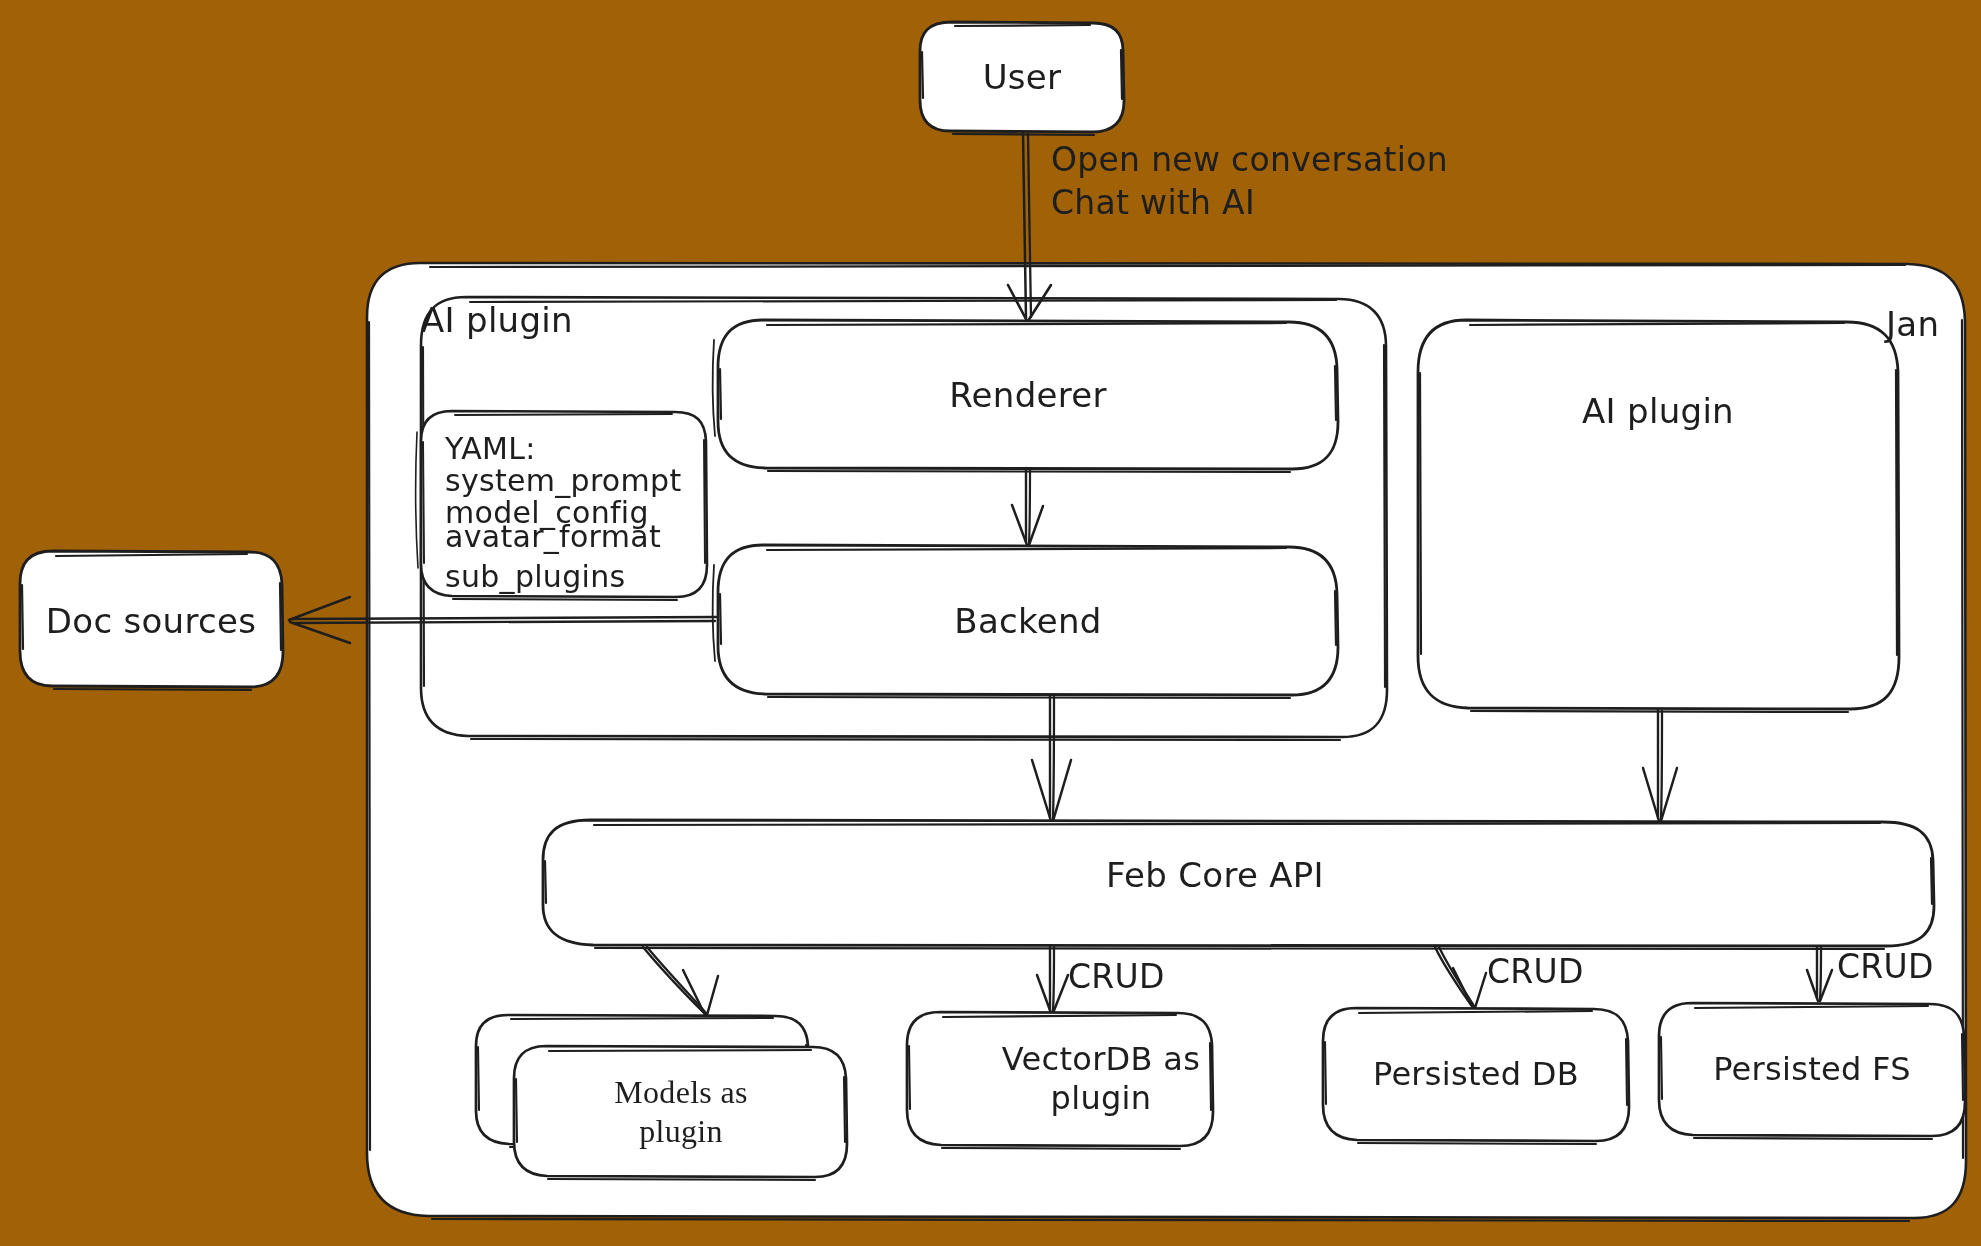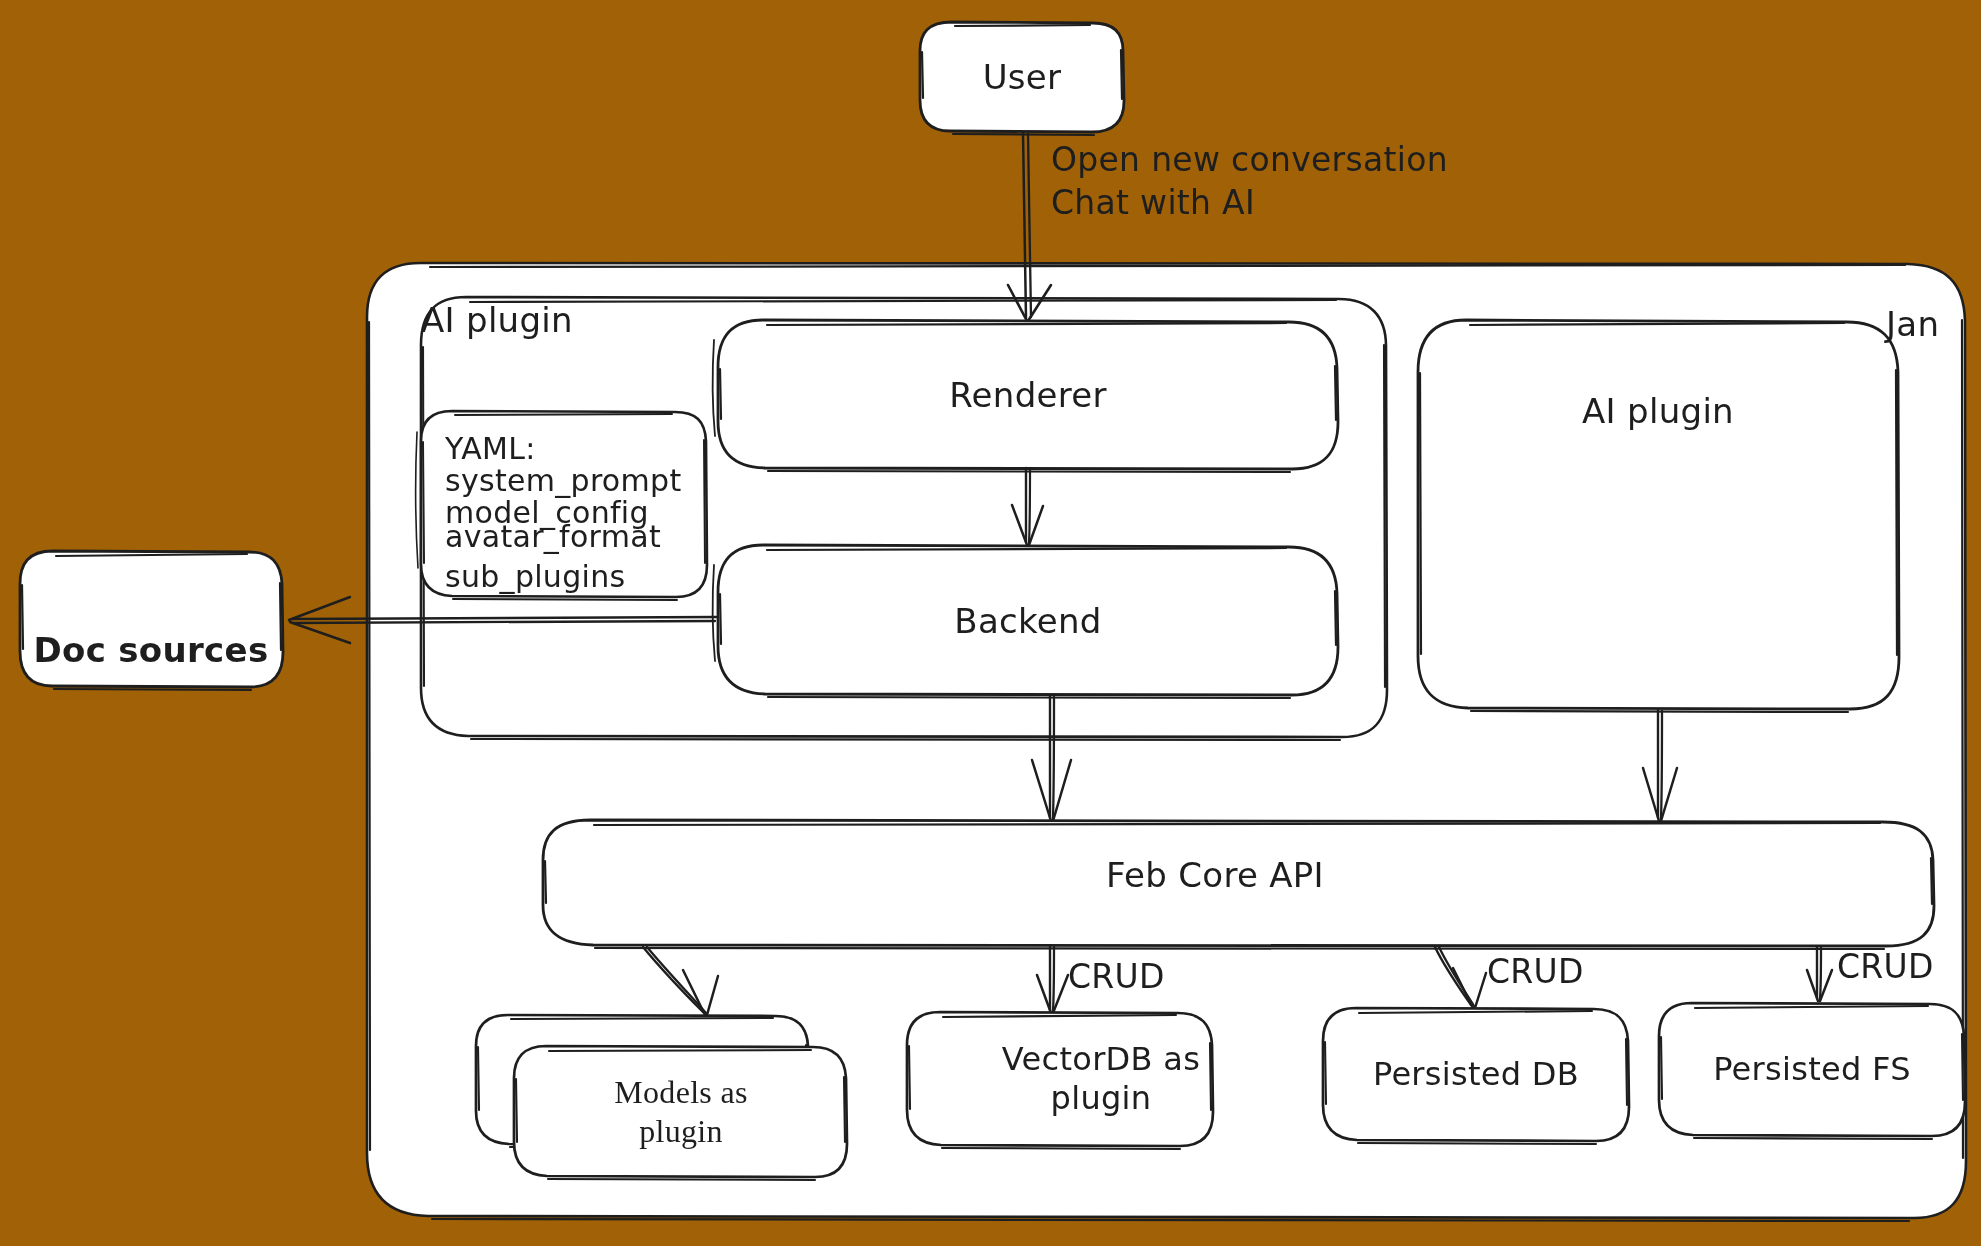--- a/index.html
+++ b/index.html
@@ -397,21 +397,21 @@
   <div class="lbl group-label" style="left:421px; top:300px;">AI plugin</div>
 
   <div class="lbl group-label" style="left:1886px; top:304px;">Jan</div>
 
   <div class="lbl node-label ctr" style="left:1028px; top:375px;">Renderer</div>
 
   <div class="lbl node-label ctr" style="left:1028px; top:601px;text-align:center;">Backend</div>
 
   <div class="lbl node-label ctr" style="left:1658px; top:391px;">AI plugin</div>
 
-  <div class="lbl node-label ctr" style="left:151px; top:630px;font-weight:bold;">Doc sources</div>
+  <div class="lbl node-label ctr" style="left:151px; top:601px;">Doc sources</div>
 
   <div class="lbl node-label ctr" style="left:1215px; top:855px;">Feb Core API</div>
 
 
   <div class="lbl edge-label" style="left:1068px; top:957px;">CRUD</div>
 
   <div class="lbl edge-label" style="left:1487px; top:952px;">CRUD</div>
 
   <div class="lbl edge-label" style="left:1837px; top:947px;">CRUD</div>
 

